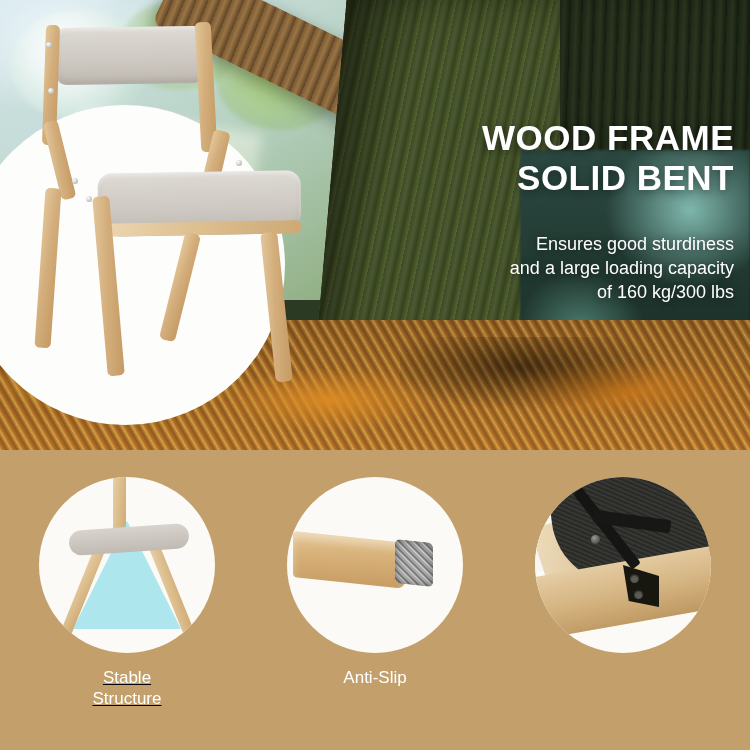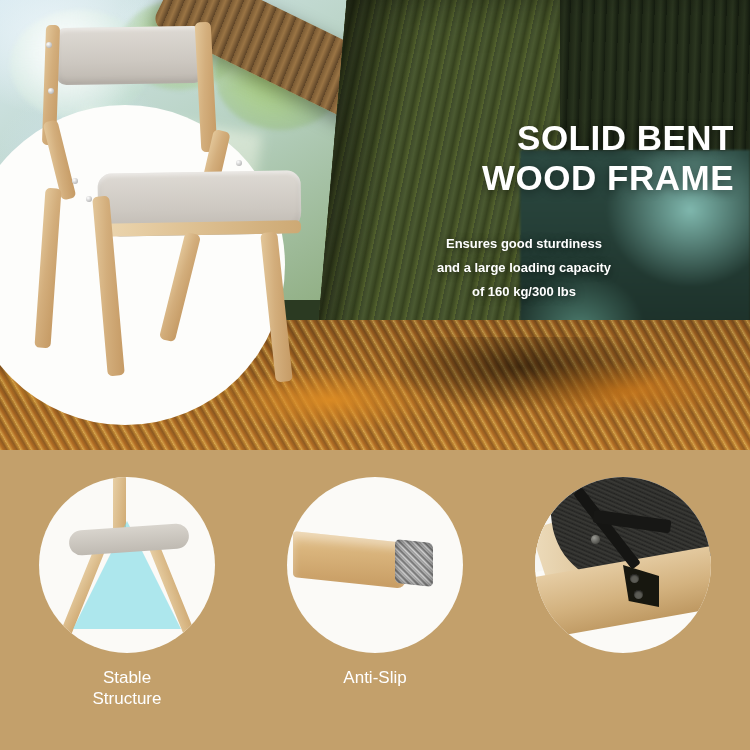--- a/index.html
+++ b/index.html
@@ -99,32 +99,32 @@
   
   .headline{
     position:absolute;right:16px;top:118px;width:420px;
     text-align:right;color:#ffffff;
     font-weight:bold;font-size:35px;line-height:40px;
     letter-spacing:.5px;
     text-shadow:0 2px 10px rgba(0,0,0,.45);
   }
   .subcopy{
     position:absolute;right:16px;top:232px;width:420px;
-    text-align:center;color:#ffffff;
-    font-size:13px;line-height:24px;font-weight:700;
+    text-align:right;color:#ffffff;
+    font-size:18px;line-height:24px;font-weight:400;
     text-shadow:0 1px 8px rgba(0,0,0,.55);
   }
 
   
   .panel{
     position:absolute;left:0;top:450px;width:750px;height:300px;
     background:#C3A06B;
   }
   .feature{position:absolute;top:27px;width:176px;text-align:center;}
-  .f1{left:39px;}
+  .f1{left:39px;text-decoration:underline;}
   .f2{left:287px;}
   .f3{left:535px;}
   .circle{
     position:relative;width:176px;height:176px;border-radius:50%;
     overflow:hidden;background:#fbfaf7;
   }
   .cap{
     margin-top:14px;color:#ffffff;font-size:17px;line-height:21px;
     font-weight:400;
   }
@@ -246,22 +246,22 @@
       <div class="wood" style="position:absolute;left:268px;top:232px;width:17px;height:150px;transform:rotate(-6deg);"></div>
 
       <div class="rivet" style="left:72px;top:178px;"></div>
       <div class="rivet" style="left:86px;top:196px;"></div>
       <div class="rivet" style="left:236px;top:160px;"></div>
       <div class="rivet" style="left:46px;top:42px;"></div>
       <div class="rivet" style="left:48px;top:88px;"></div>
     </div>
 
     <div class="headline">
+      <div>WOOD FRAME</div>
       <div>SOLID BENT</div>
-      <div>WOOD FRAME</div>
     </div>
 
     <div class="subcopy">
       <div>Ensures good sturdiness</div>
       <div>and a large loading capacity</div>
       <div>of 160 kg/300 lbs</div>
     </div>
   </div>
 
   <div class="panel">

